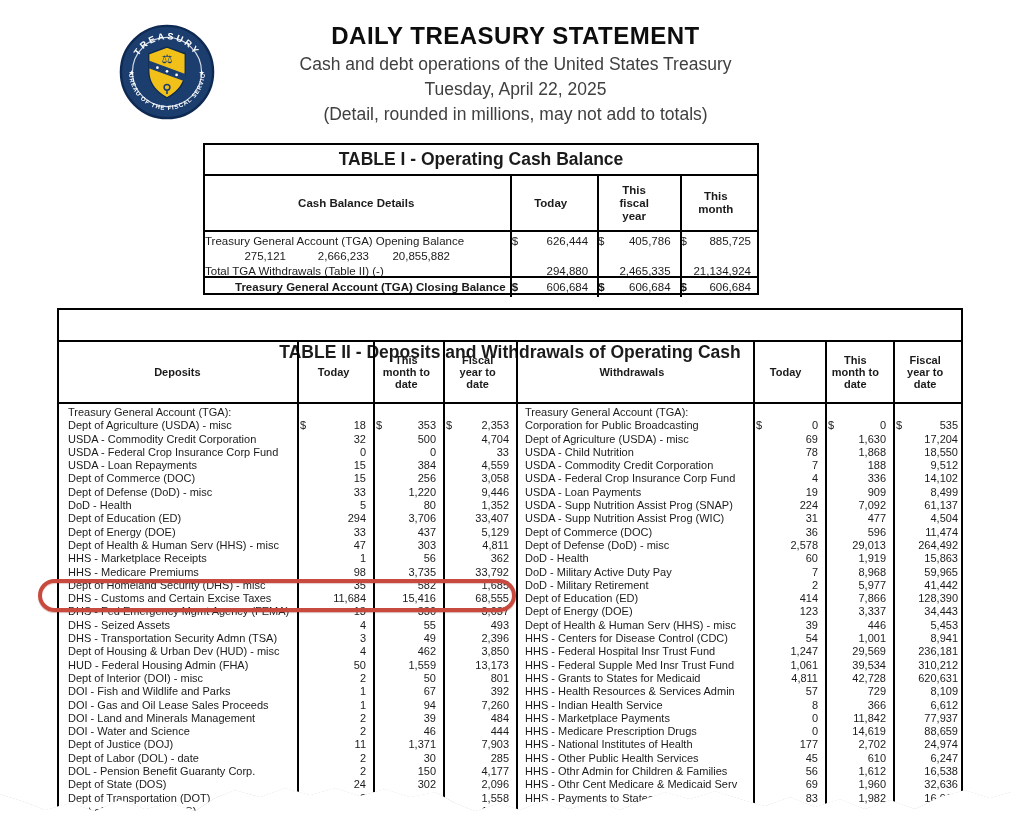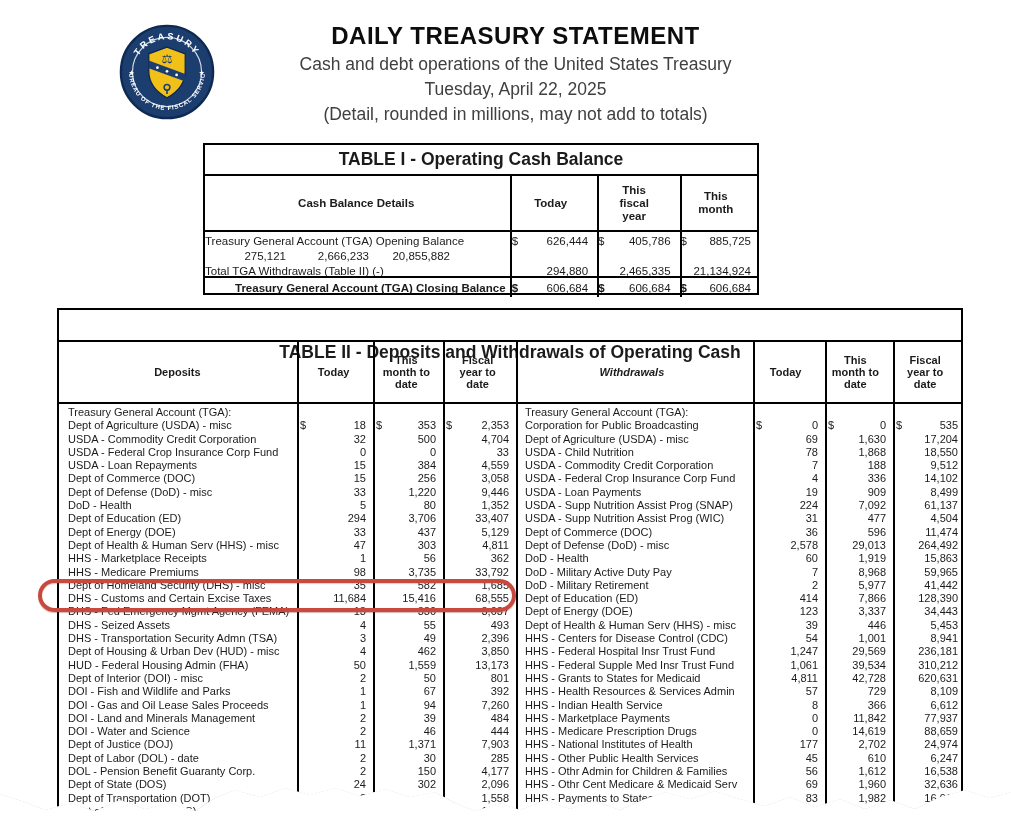--- a/index.html
+++ b/index.html
@@ -20,33 +20,33 @@
   .t1-header { position:absolute; left:0; top:31px; width:100%; height:54px; display:flex; }
   .t1-hcell { display:flex; align-items:center; justify-content:center; text-align:center;
               font-weight:bold; font-size:11.5px; line-height:13px; }
   .t1-hd { width:305px; } .t1-ht { width:87px; } .t1-hm { width:83px; } .t1-hf { width:81px; }
   .t1-body { position:absolute; left:0; top:89px; width:100%; }
   .t1-row { display:flex; height:15px; line-height:15px; font-size:11.5px; }
   .t1-label { width:305px; padding-left:0; white-space:nowrap; overflow:hidden; }
   .t1-cell { display:flex; justify-content:space-between; padding:0 6px 0 4px; }
   .w-t1t { width:87px; } .w-t1m { width:83px; } .w-t1f { width:81px; }
   .t1-closing { position:absolute; left:0; top:134px; width:100%; display:flex;
-                height:17px; line-height:16px; font-size:11.5px; font-weight:bold;align-items:center; }
+                height:17px; line-height:16px; font-size:11.5px; font-weight:bold; }
   .t1-closing .t1-label { padding-left:30px; }
   .hline { position:absolute; left:0; width:100%; background:#000; }
   .vline { position:absolute; background:#000; }
   
   .t2 { position:absolute; left:57px; top:308px; width:906px; height:515px;
         border:2.5px solid #000; border-bottom:none; }
   .t2-title { height:30px; line-height:29px; text-align:center; font-weight:bold; font-size:17.5px;margin-top:28px; }
   .t2-header { position:absolute; left:0; top:32px; width:100%; height:60px; display:flex; }
   .t2-hcell { display:flex; align-items:center; justify-content:center; text-align:center;
               font-weight:bold; font-size:11px; line-height:12px; }
   .hw-lab1 { width:238px; } .hw-t1 { width:76px; } .hw-m1 { width:70px; } .hw-f1 { width:73px; }
-  .hw-lab2 { width:237px;font-style:italic; } .hw-t2 { width:72px; } .hw-m2 { width:68px; } .hw-f2 { width:72px; }
+  .hw-lab2 { width:237px; } .hw-t2 { width:72px; } .hw-m2 { width:68px; } .hw-f2 { width:72px; }
   .t2-bodyL { position:absolute; left:0; top:96px; width:457px; }
   .t2-bodyR { position:absolute; left:457px; top:96px; width:449px; }
   .t2-row { display:flex; height:13.3px; line-height:13.4px; font-size:11px; }
   .t2-label { flex:1; padding-left:9px; white-space:nowrap; overflow:hidden; }
   .t2-cell { display:flex; justify-content:space-between; padding:0 7px 0 3px; }
   .w-dt { width:76px; } .w-dm { width:70px; } .w-df { width:73px; }
   .w-wt { width:72px; } .w-wm { width:68px; } .w-wf { width:72px; }
   .dsign { font-style:normal; }
   .val { font-weight:normal; font-style:normal; }
   

